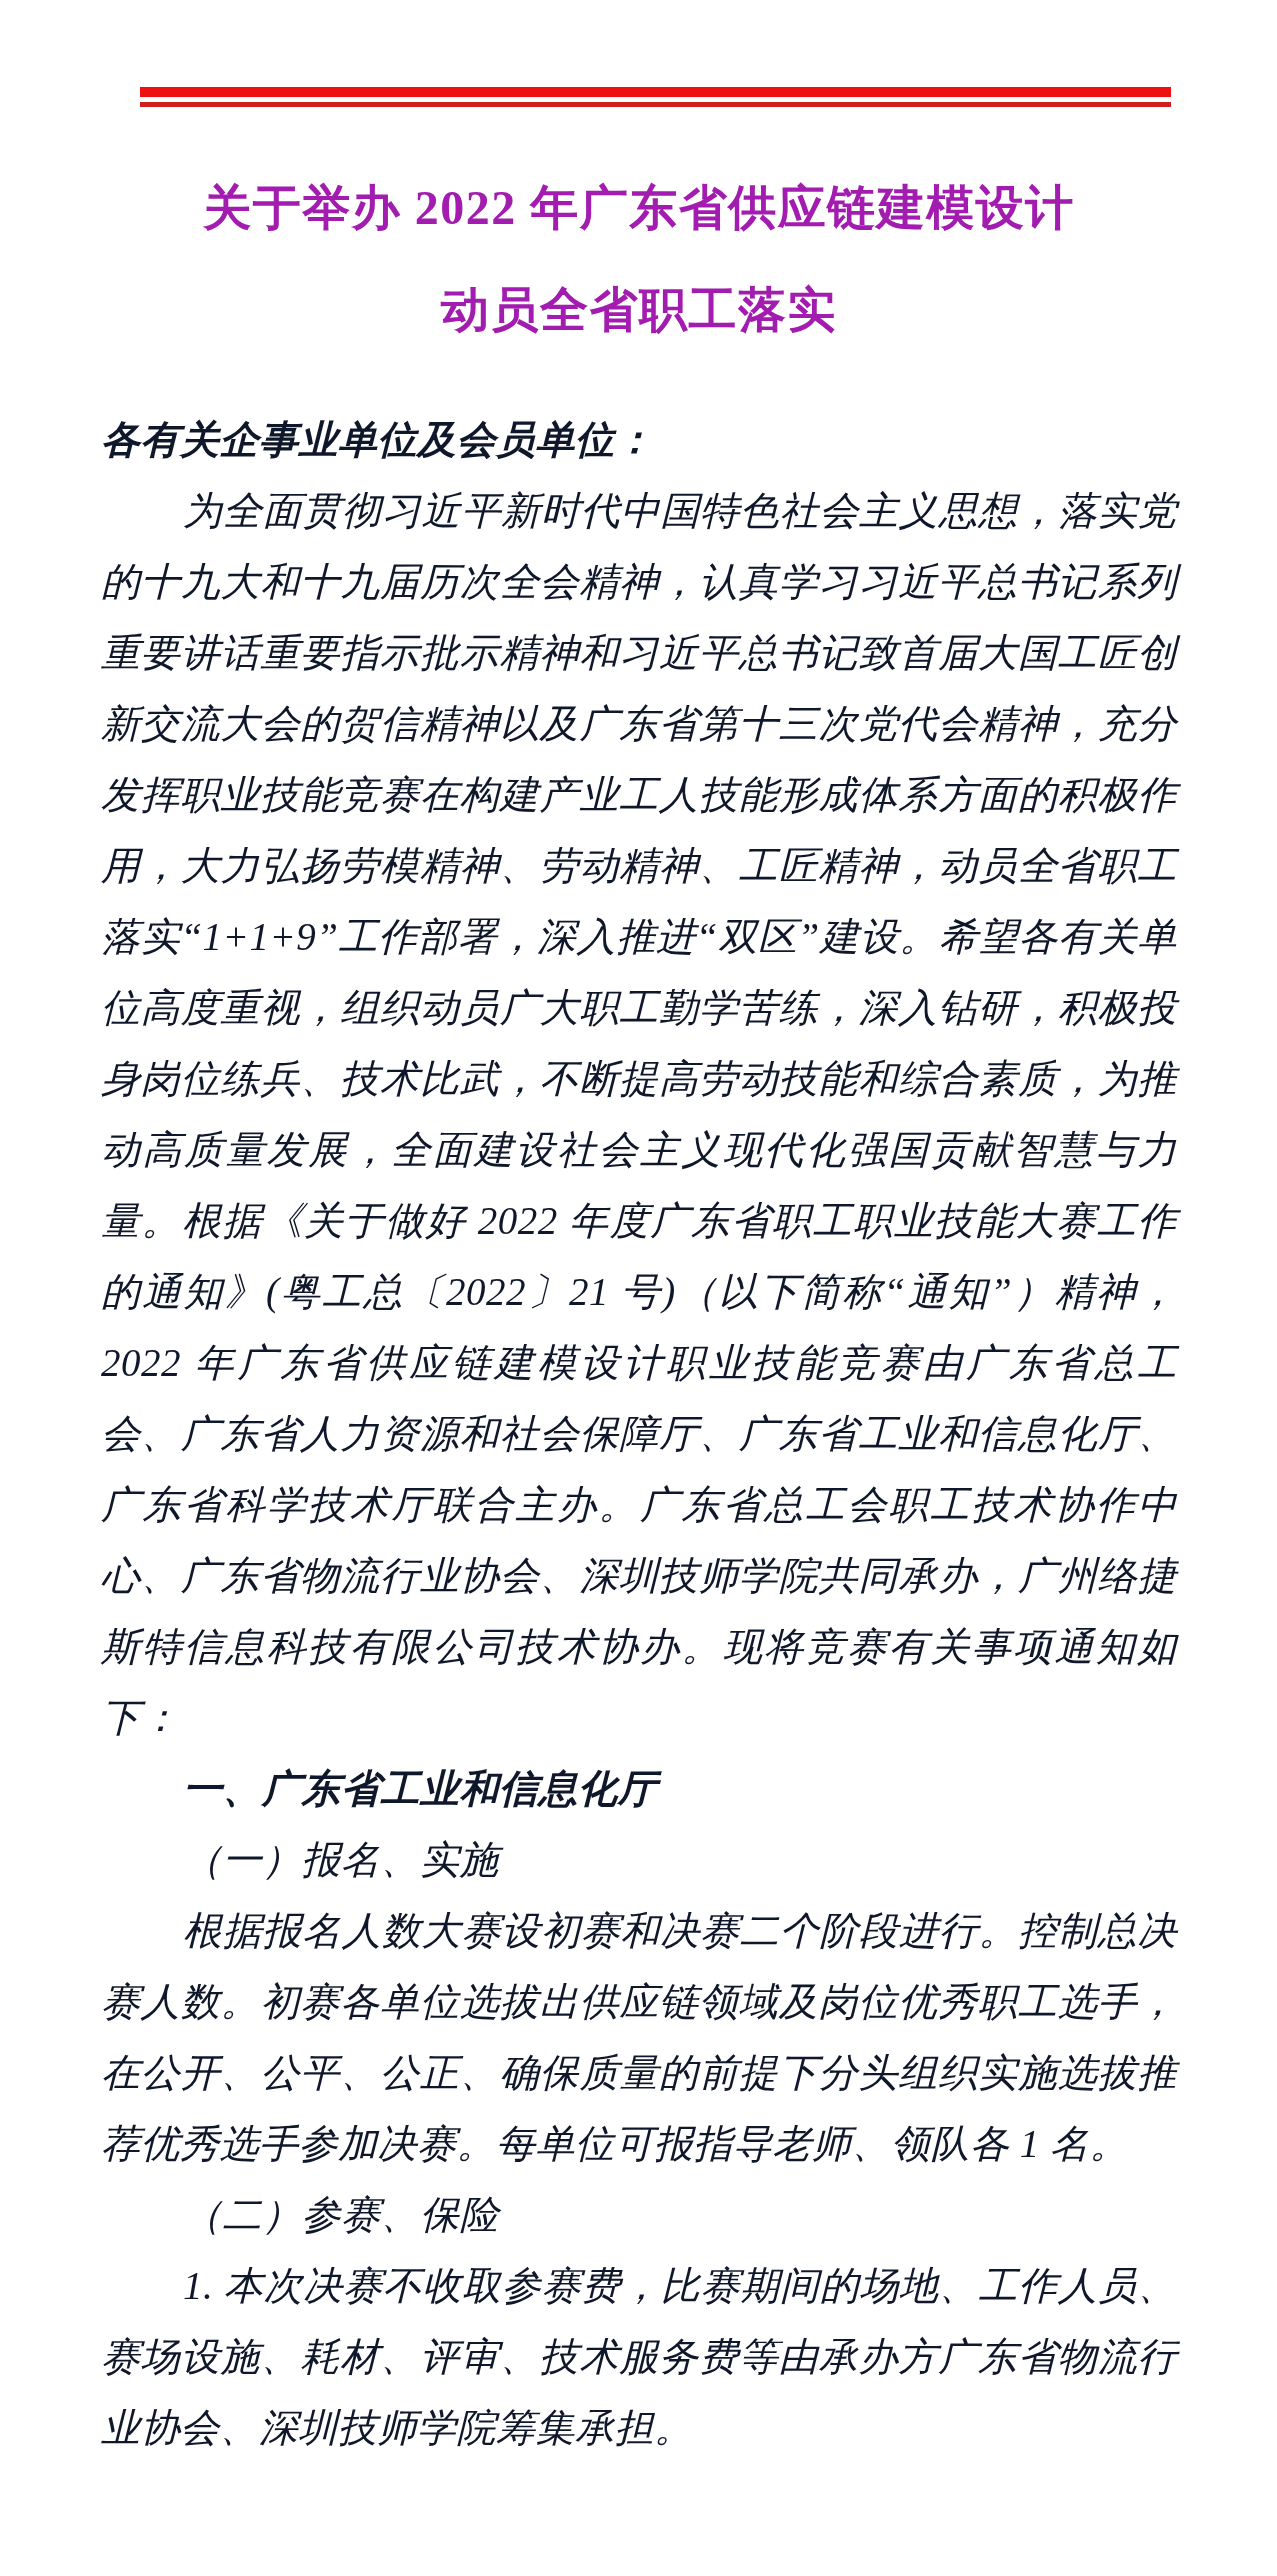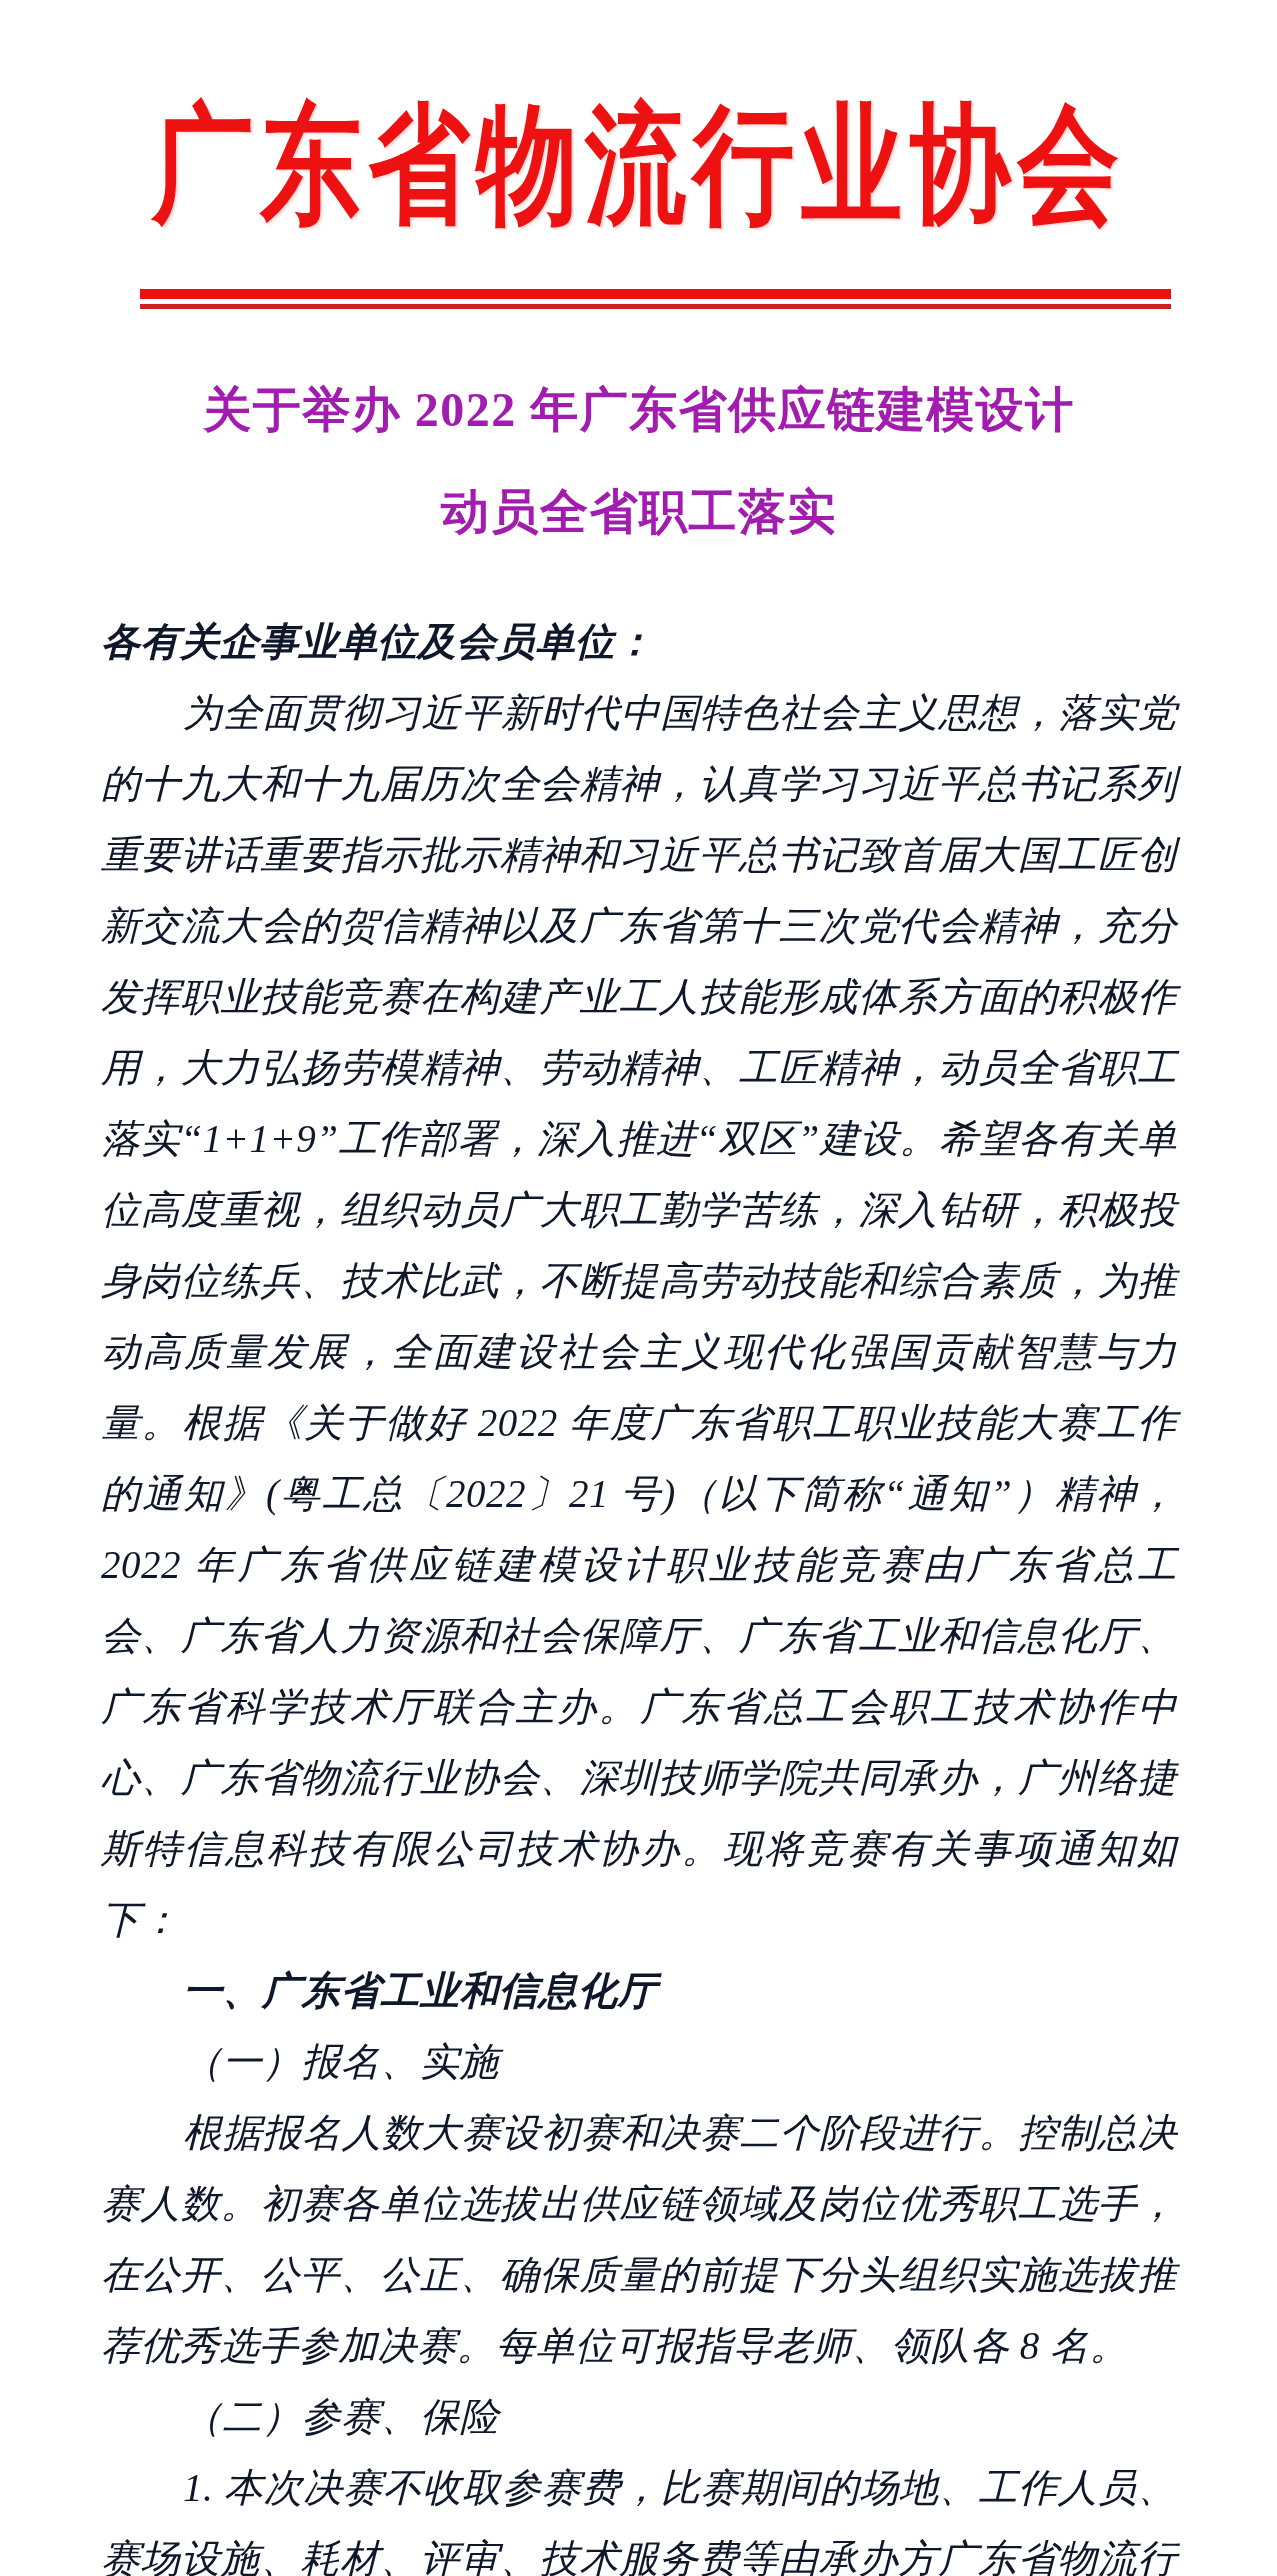--- a/index.html
+++ b/index.html
@@ -118,23 +118,20 @@
     font-weight: bold;
     font-style: italic;
     text-indent: 82px;
   }
 </style>
 </head>
 <body>
 
 <div class="page">
 
-  <div class="letterhead">
-    <div class="letterhead-title">广东省物流行业协会</div>
-  </div>
 
   <div class="rule-wrap">
     <div class="rule-thick"></div>
     <div class="rule-gap"></div>
     <div class="rule-thin"></div>
   </div>
 
   <div class="doc-title">
     <span>关于举办 2022 年广东省供应链建模设计</span>
     <span class="line2">动员全省职工落实</span>
@@ -143,21 +140,21 @@
   <div class="body-block">
 
     <p class="para salutation">各有关企事业单位及会员单位：</p>
 
     <p class="para indent">为全面贯彻习近平新时代中国特色社会主义思想，落实党的十九大和十九届历次全会精神，认真学习习近平总书记系列重要讲话重要指示批示精神和习近平总书记致首届大国工匠创新交流大会的贺信精神以及广东省第十三次党代会精神，充分发挥职业技能竞赛在构建产业工人技能形成体系方面的积极作用，大力弘扬劳模精神、劳动精神、工匠精神，动员全省职工落实“1+1+9”工作部署，深入推进“双区”建设。希望各有关单位高度重视，组织动员广大职工勤学苦练，深入钻研，积极投身岗位练兵、技术比武，不断提高劳动技能和综合素质，为推动高质量发展，全面建设社会主义现代化强国贡献智慧与力量。根据《关于做好 2022 年度广东省职工职业技能大赛工作的通知》(粤工总〔2022〕21 号)（以下简称“通知”）精神，2022 年广东省供应链建模设计职业技能竞赛由广东省总工会、广东省人力资源和社会保障厅、广东省工业和信息化厅、广东省科学技术厅联合主办。广东省总工会职工技术协作中心、广东省物流行业协会、深圳技师学院共同承办，广州络捷斯特信息科技有限公司技术协办。现将竞赛有关事项通知如下：</p>
 
     <p class="para section-head">一、广东省工业和信息化厅</p>
 
     <p class="para indent">（一）报名、实施</p>
 
-    <p class="para indent">根据报名人数大赛设初赛和决赛二个阶段进行。控制总决赛人数。初赛各单位选拔出供应链领域及岗位优秀职工选手，在公开、公平、公正、确保质量的前提下分头组织实施选拔推荐优秀选手参加决赛。每单位可报指导老师、领队各 8 名。</p>
+    <p class="para indent">根据报名人数大赛设初赛和决赛二个阶段进行。控制总决赛人数。初赛各单位选拔出供应链领域及岗位优秀职工选手，在公开、公平、公正、确保质量的前提下分头组织实施选拔推荐优秀选手参加决赛。每单位可报指导老师、领队各 1 名。</p>
 
     <p class="para indent">（二）参赛、保险</p>
 
     <p class="para indent">1. 本次决赛不收取参赛费，比赛期间的场地、工作人员、赛场设施、耗材、评审、技术服务费等由承办方广东省物流行业协会、深圳技师学院筹集承担。</p>
 
   </div>
 
 </div>
 
 

